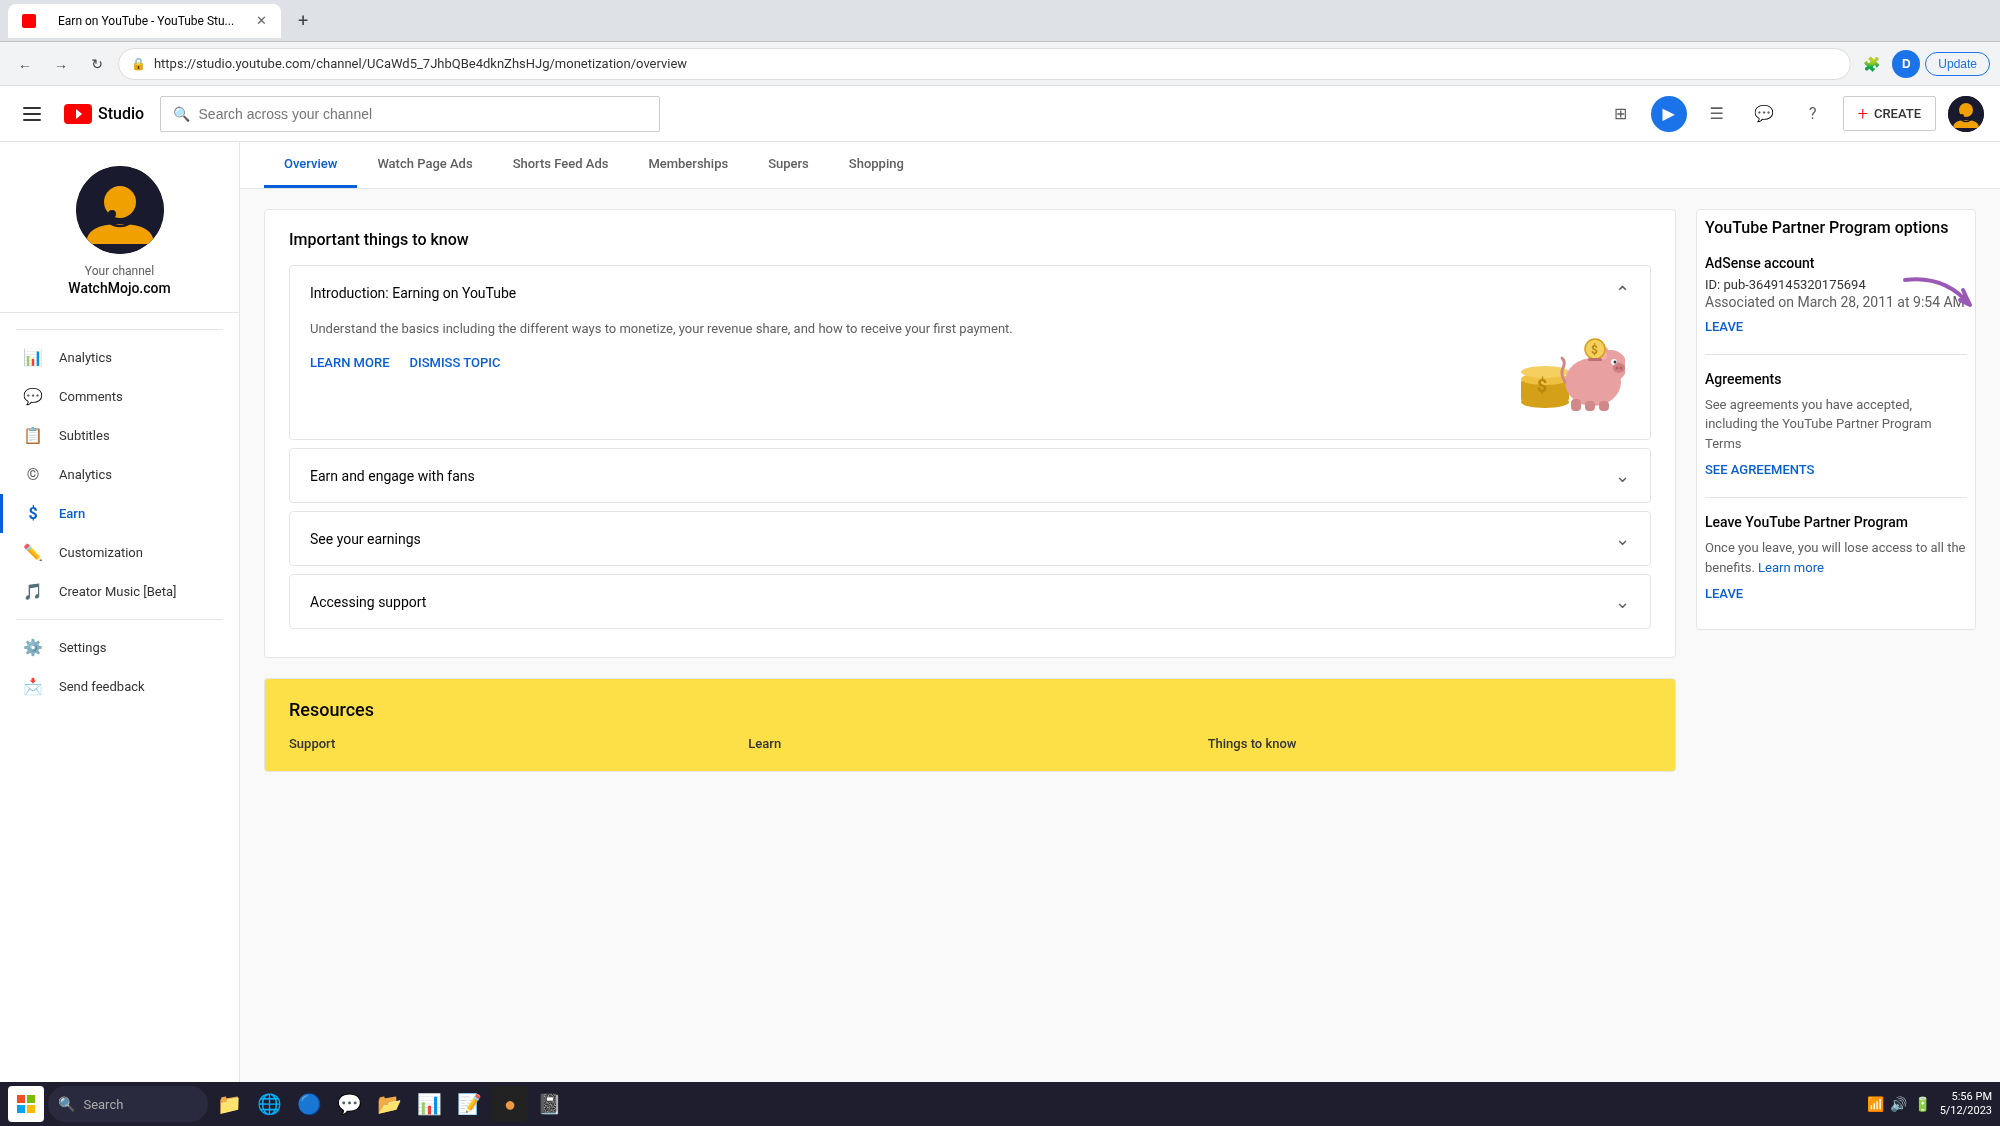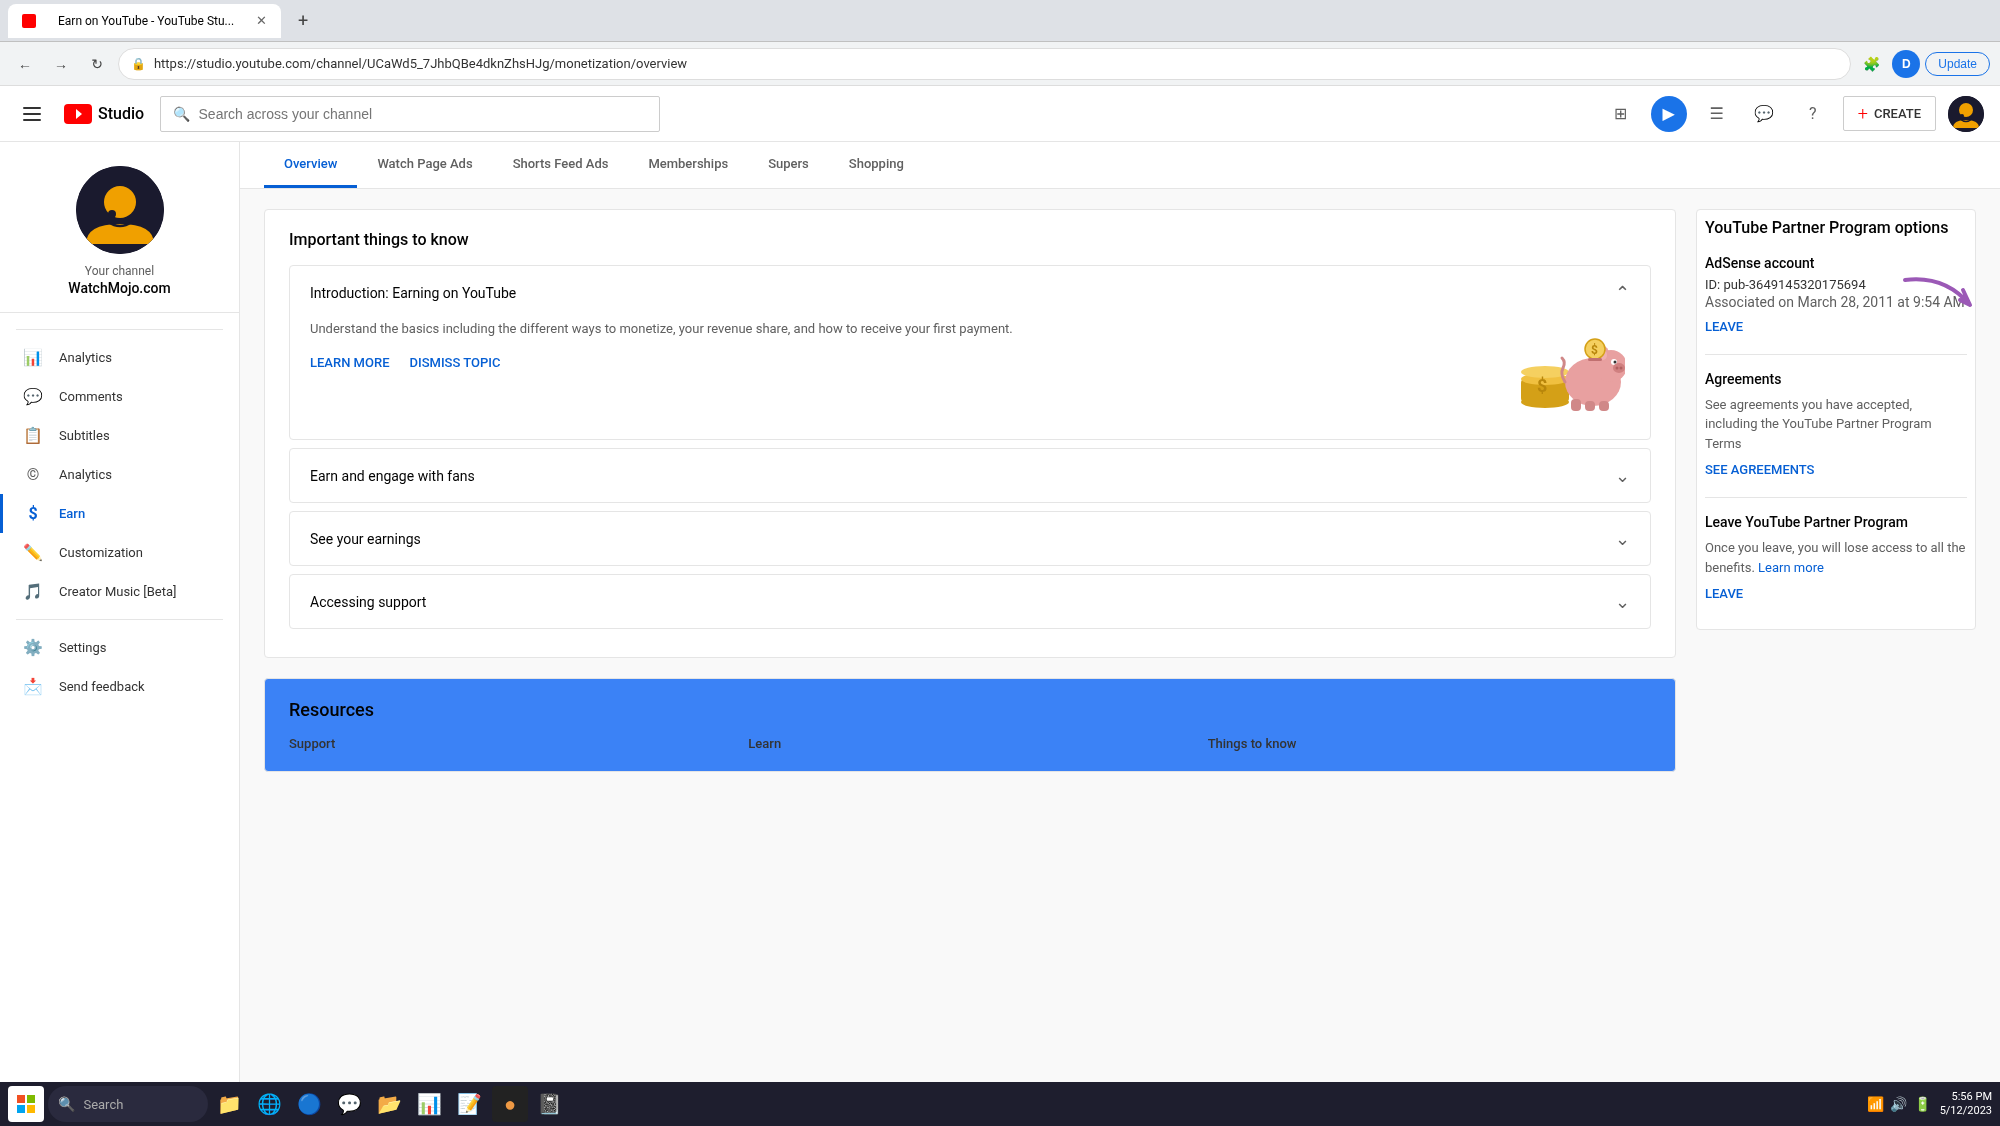--- a/index.html
+++ b/index.html
@@ -455,21 +455,21 @@
       line-height: 1.5;
       margin-bottom: 8px;
     }
     .ypp-learn-link {
       color: #065fd4;
       cursor: pointer;
     }
 
     
     .resources-card {
-      background: #3b82f6;
+      background: #fde047;
       border: 1px solid #e5e5e5;
       border-radius: 4px;
       padding: 20px 24px;
     }
     .resources-title {
       font-size: 18px;
       font-weight: 500;
       margin-bottom: 16px;
     }
     .resources-grid {

